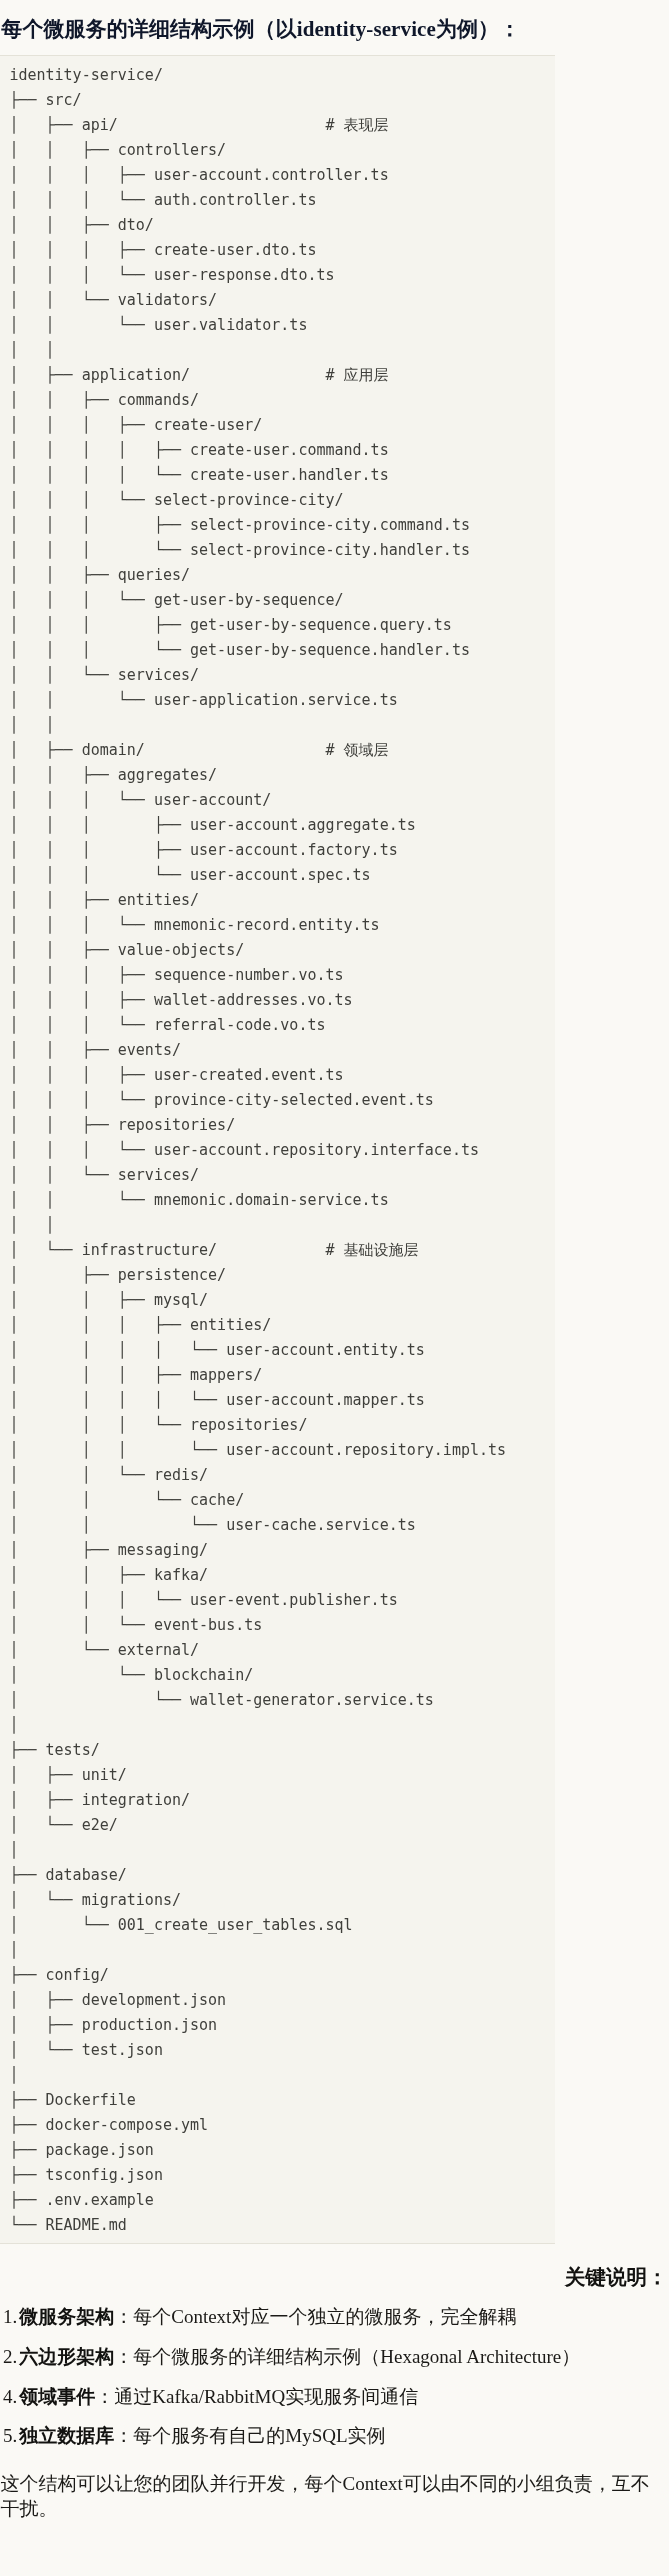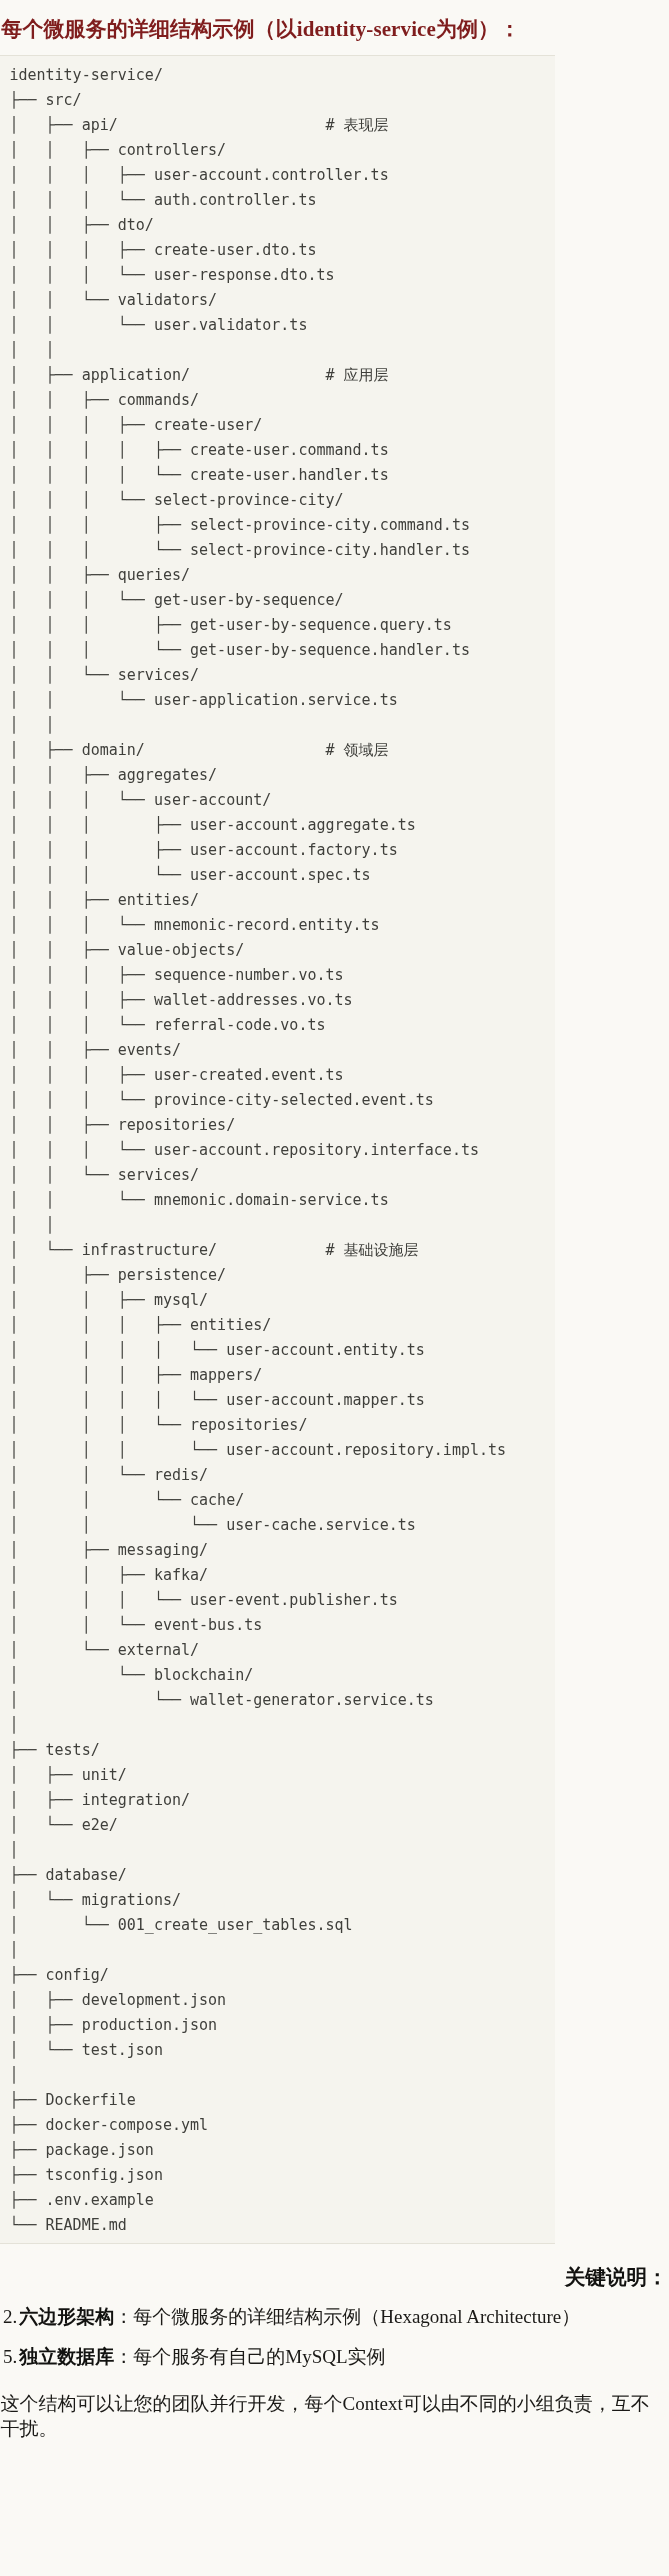--- a/index.html
+++ b/index.html
@@ -9,21 +9,21 @@
     color: #17160F;
     font-family: "Liberation Serif", serif;
   }
   .page { width: 669px; min-height: 2576px; overflow: hidden; }
 
   .doc-heading {
     font-size: 21px;
     font-weight: bold;
     line-height: 26px;
     margin: 16.3px 1.3px 13px 1.3px;
-    color: #7f1d1d;
+    color: #0f172a;
     letter-spacing: 0.1px;
   }
 
   .code-block {
     width: 555px;
     background: #F5F4EE;
     border-top: 0.6px solid #E4E2D8;
     border-bottom: 0.6px solid #E4E2D8;
     padding: 6.9px 0 5px 9.4px;
     overflow: hidden;
@@ -158,20 +158,22 @@
 ├── docker-compose.yml
 ├── package.json
 ├── tsconfig.json
 ├── .env.example
 └── README.md</pre>
   </div>
 
   <div class="notes-heading">关键说明：</div>
 
   <ol class="notes-list">
+    <li><span class="num">1.</span><strong>微服务架构</strong><span>：每个Context对应一个独立的微服务，完全解耦</span></li>
     <li><span class="num">2.</span><strong>六边形架构</strong><span>：每个微服务的详细结构示例（Hexagonal Architecture）</span></li>
+    <li><span class="num">4.</span><strong>领域事件</strong><span>：通过Kafka/RabbitMQ实现服务间通信</span></li>
     <li><span class="num">5.</span><strong>独立数据库</strong><span>：每个服务有自己的MySQL实例</span></li>
   </ol>
 
   <div class="closing">这个结构可以让您的团队并行开发，每个Context可以由不同的小组负责，互不干扰。</div>
 
 </div>
 
 
 </body></html>

